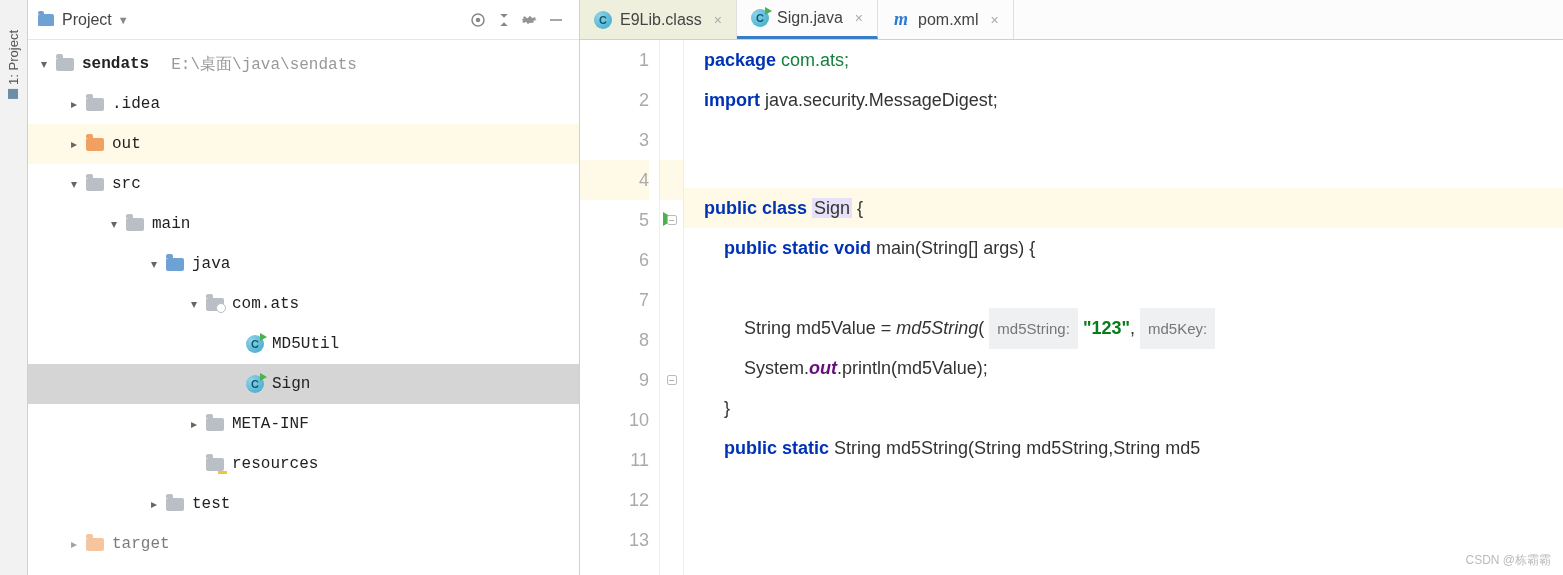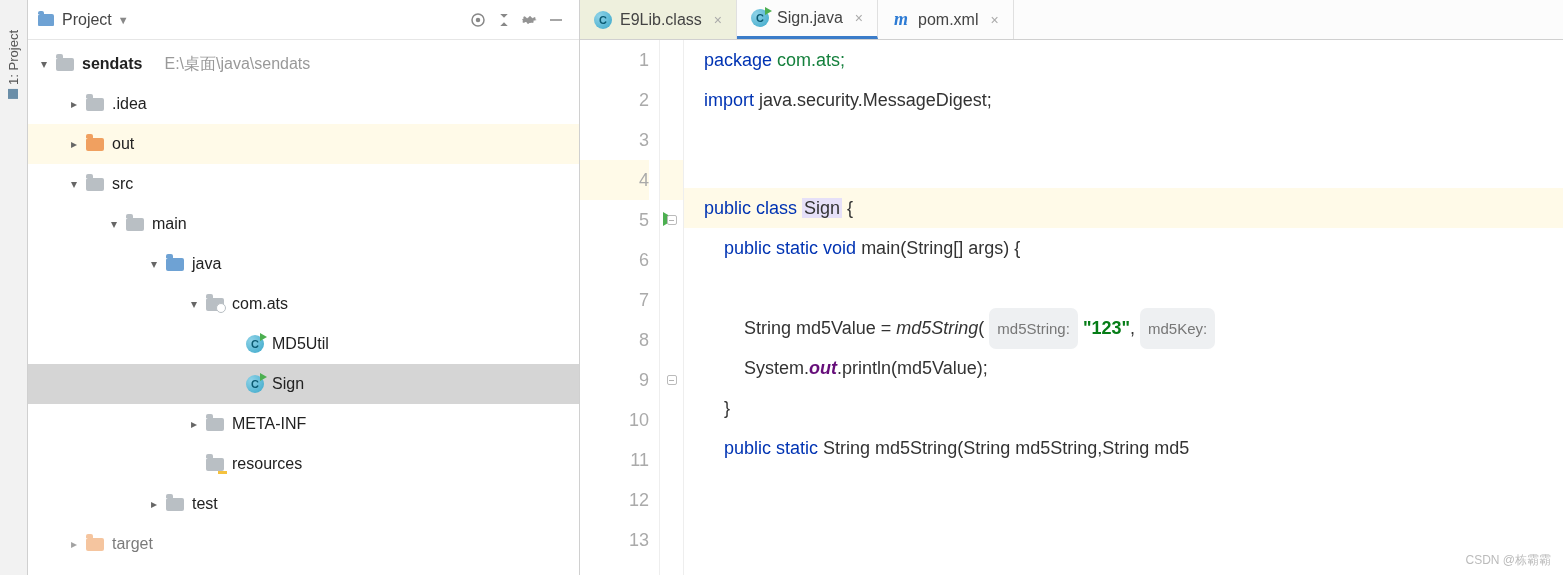--- a/index.html
+++ b/index.html
@@ -36,21 +36,21 @@
 .folder::before { content: ''; position: absolute; top: -4px; left: 0; width: 7px; height: 4px; border-radius: 2px 2px 0 0; background: inherit; }
 .folder.gray { background: #b9bfc4; }
 .folder.orange { background: #f0a060; }
 .folder.blue { background: #6ea2d4; }
 .folder.pkg { background: #b9bfc4; position: relative; }
 .folder.pkg::after { content: ''; position: absolute; right: -2px; bottom: -2px; width: 8px; height: 8px; background: #fff; border: 1px solid #b9bfc4; border-radius: 50%; }
 .folder.res { background: #b9bfc4; }
 .folder.res::after { content: ''; position: absolute; right: -3px; bottom: -3px; width: 9px; height: 3px; background: #f5c23e; }
 .class-icon { width: 18px; height: 18px; border-radius: 50%; background: radial-gradient(circle at 30% 30%, #8fd3e8, #3aa7c9); display: flex; align-items: center; justify-content: center; font-size: 11px; font-weight: bold; color: #0b5a72; position: relative; }
 .class-icon.run::after { content: ''; position: absolute; right: -3px; top: -2px; width: 0; height: 0; border-left: 7px solid #4caf50; border-top: 4px solid transparent; border-bottom: 4px solid transparent; }
-.tree-label { color: #222; }
+.tree-label { color: #222; font-family: Liberation Mono, monospace; }
 .tree-label.bold { font-weight: bold; }
 .tree-label.muted { color: #999; margin-left: 22px; }
 
 
 .editor-area { flex: 1; display: flex; flex-direction: column; overflow: hidden; }
 .tabs { height: 40px; display: flex; align-items: stretch; border-bottom: 1px solid #d0d0d0; background: #fcfcfc; }
 .tab { display: flex; align-items: center; padding: 0 14px; gap: 8px; font-size: 16px; color: #444; border-right: 1px solid #e0e0e0; cursor: pointer; position: relative; }
 .tab.active { border-bottom: 3px solid #3b7cc9; }
 .tab.shaded { background: #eef0dd; }
 .tab .close { color: #aaa; font-size: 14px; margin-left: 4px; }
@@ -63,27 +63,27 @@
 .gutter .gl { height: 40px; position: relative; }
 .gutter .gl.hl { background: #fffae8; }
 .run-mark { position: absolute; right: -26px; top: 12px; width: 0; height: 0; border-left: 12px solid #4caf50; border-top: 7px solid transparent; border-bottom: 7px solid transparent; }
 .fold-col { width: 24px; border-right: 1px solid #eee; position: relative; }
 .fold-col .fl { height: 40px; display:flex; align-items:center; justify-content:center; }
 .fold-col .fl.hl { background: #fffae8; }
 .fold-mark { width: 10px; height: 10px; border: 1px solid #bbb; border-radius: 2px; background: #fff; font-size: 9px; line-height: 8px; text-align: center; color: #888; }
 .code { flex: 1; overflow: hidden; }
 .cl { height: 40px; padding-left: 20px; white-space: pre; }
 .cl.hl { background: #fffae8; margin-top: 28px; }
-.kw { color: #0033b3; font-weight: normal; }
+.kw { color: #0033b3; font-weight: bold; }
 .pkg-path { color: #15803d; }
 .cls-name { background: #e6e0f8; padding: 0 2px; }
 .str { color: #067d17; font-weight: bold; }
 .fn-ital { font-style: italic; }
 .field-ital { font-style: italic; font-weight: bold; color: #660e7a; }
-.hint { background: #eef0f2; color: #777; border-radius: 7px; padding: 12px 8px; font-family: "Segoe UI", Arial, sans-serif; font-size: 15px; }
+.hint { background: #eef0f2; color: #777; border-radius: 0; padding: 12px 8px; font-family: "Segoe UI", Arial, sans-serif; font-size: 15px; }
 .usage-hl { background: #f5e7b8; border-radius: 2px; padding: 0 1px; }
 
 .watermark { position: absolute; right: 12px; bottom: 6px; font-size: 12px; color: #bbb; font-family: Arial, sans-serif; }
 </style>
 </head>
 <body>
 
 <div class="root">
 
   <div class="side-strip">

